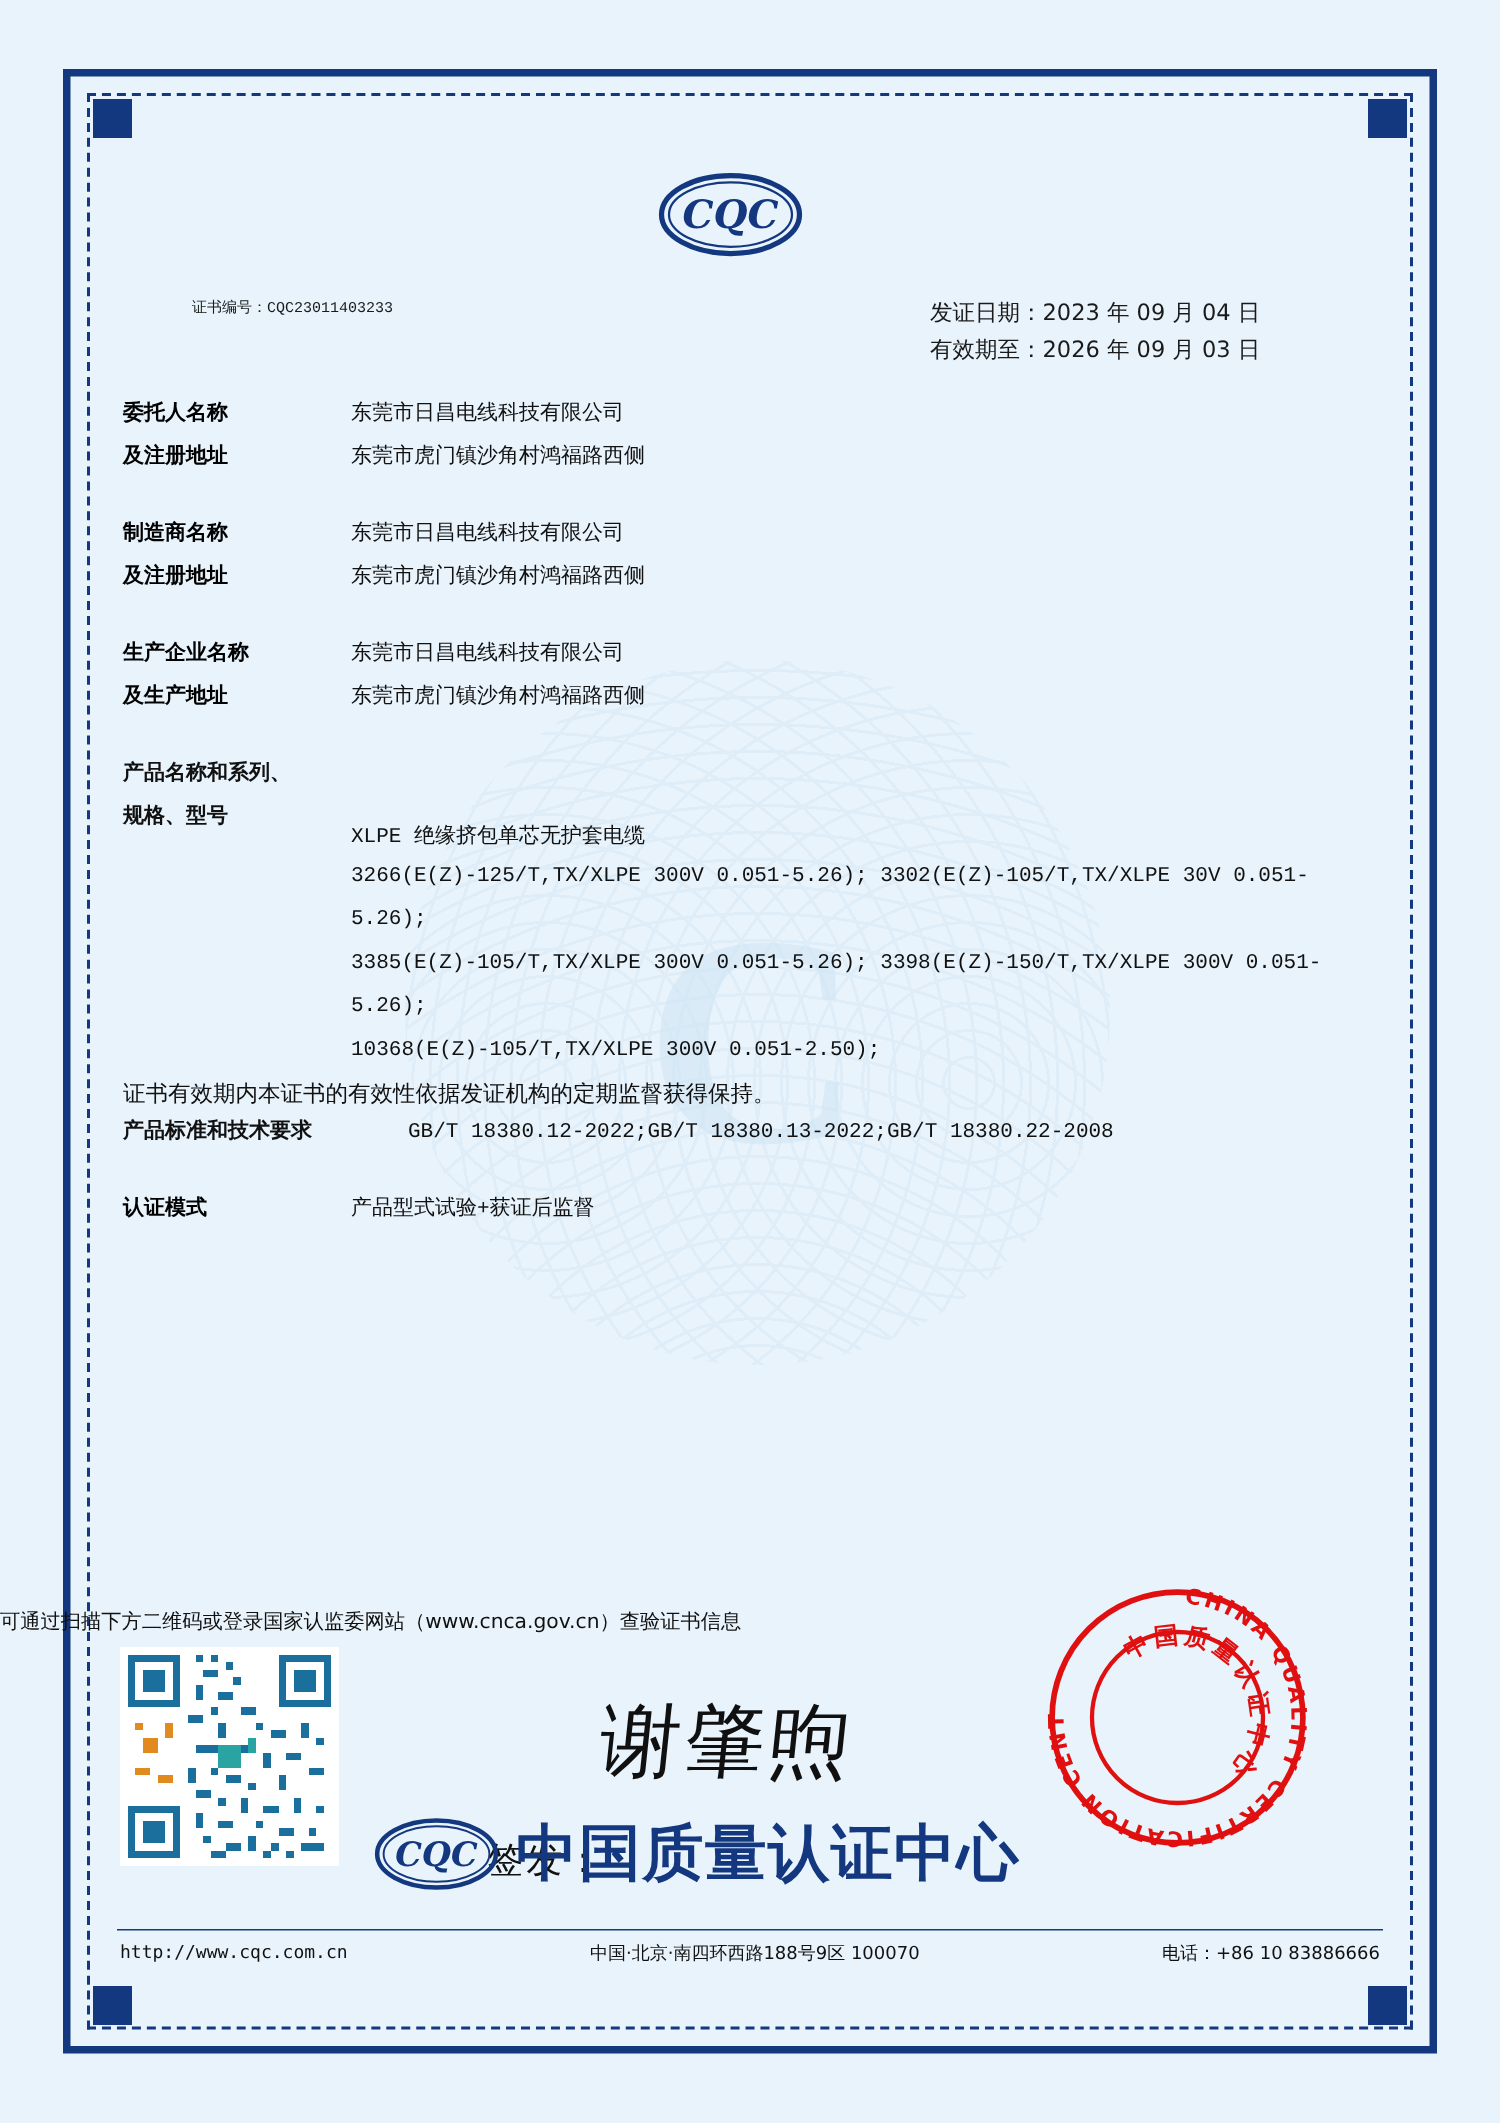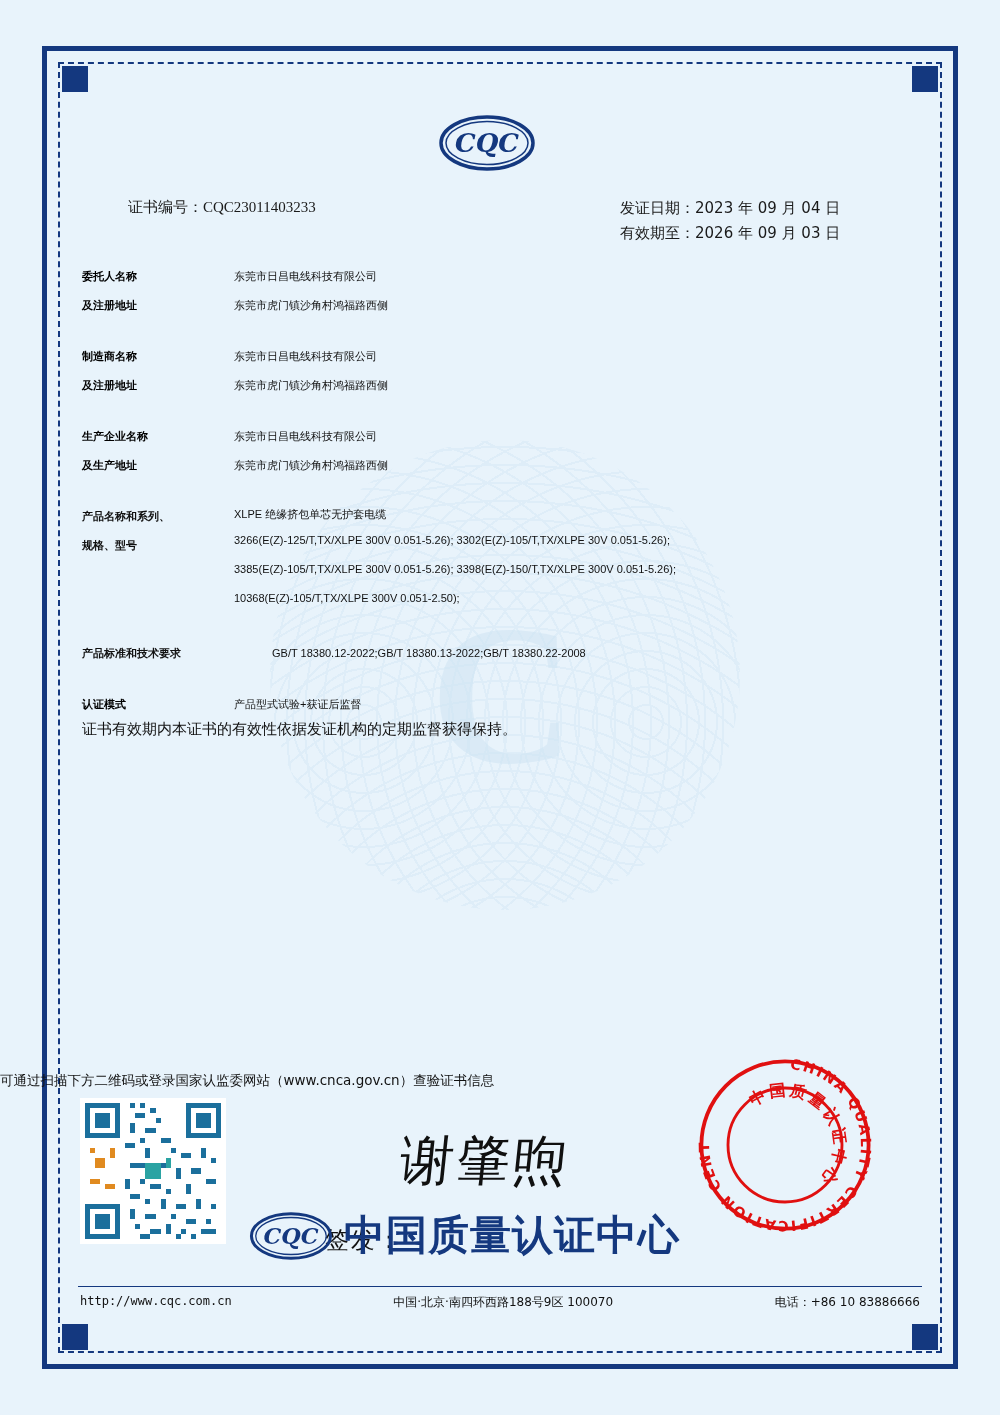--- a/index.html
+++ b/index.html
@@ -99,43 +99,43 @@
     font-weight: bold;
     color: #14387f;
     letter-spacing: 4px;
   }
 
   
   .cert-no {
     position: absolute;
     left: 128px;
     top: 198px;
-    font-size: 15px;
+    font-size: 10px;
     color: #1a1a1a;
-    font-family: Liberation Serif, serif;
+    font-family: Liberation Mono, monospace;
   }
   .dates {
     position: absolute;
     left: 620px;
     top: 196px;
     font-size: 15px;
     color: #1a1a1a;
     font-family: "DejaVu Sans", sans-serif;
     line-height: 25px;
   }
 
   
   .fields {
     position: absolute;
     left: 82px;
     top: 262px;
     width: 840px;
-    font-size: 11px;
+    font-size: 14px;
     color: #111;
-    font-family: Liberation Sans, sans-serif;
+    font-family: Liberation Mono, monospace;
   }
   .fgroup { margin-bottom: 22px; }
   .frow {
     display: flex;
     align-items: flex-start;
     line-height: 29px;
   }
   .flabel {
     width: 152px;
     flex: 0 0 152px;
@@ -327,21 +327,21 @@
       </div>
     </div>
 
     <div class="fgroup" style="margin-bottom:26px;">
       <div class="frow">
         <div class="label-stack">
           <div>产品名称和系列、</div>
           <div>规格、型号</div>
         </div>
         <div class="fvalue">
-          <div style="line-height:24px;">XLPE 绝缘挤包单芯无护套电缆</div>
+          <div style="line-height:24px;margin-top:44px;">XLPE 绝缘挤包单芯无护套电缆</div>
           <div class="mono">3266(E(Z)-125/T,TX/XLPE 300V 0.051-5.26);    3302(E(Z)-105/T,TX/XLPE 30V 0.051-5.26);</div>
           <div class="mono">3385(E(Z)-105/T,TX/XLPE 300V 0.051-5.26);    3398(E(Z)-150/T,TX/XLPE 300V 0.051-5.26);</div>
           <div class="mono">10368(E(Z)-105/T,TX/XLPE 300V 0.051-2.50);</div>
         </div>
       </div>
     </div>
 
     <div class="fgroup">
       <div class="frow">
         <div class="wide-label">产品标准和技术要求</div>

